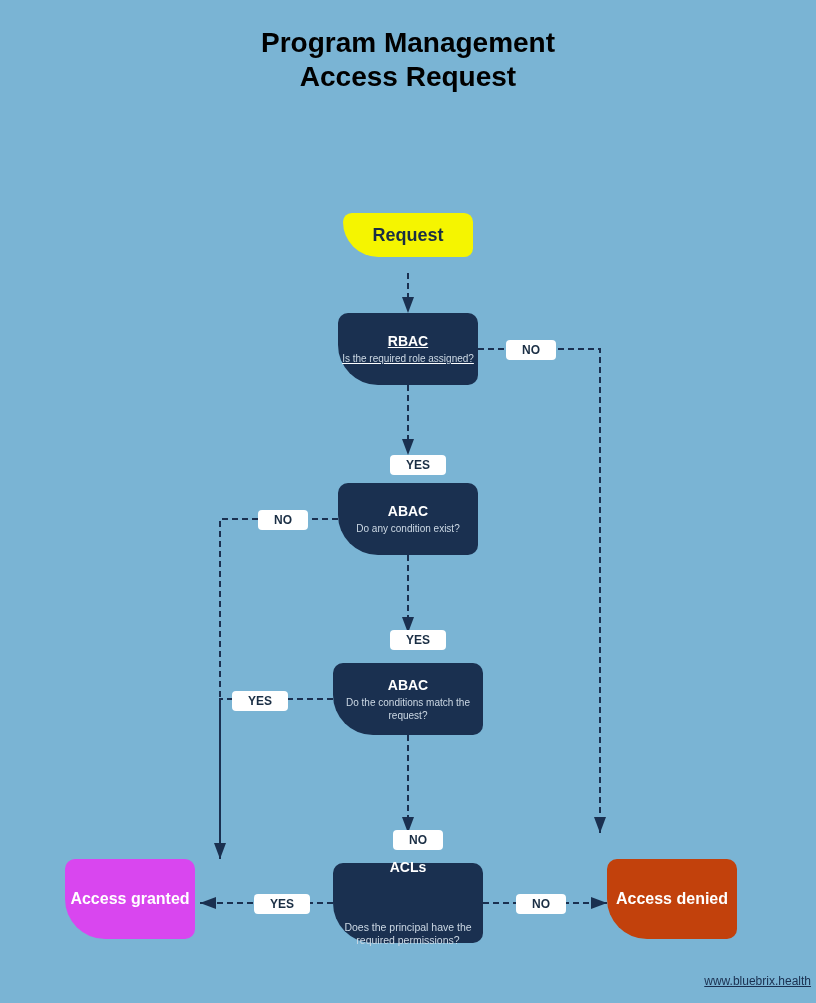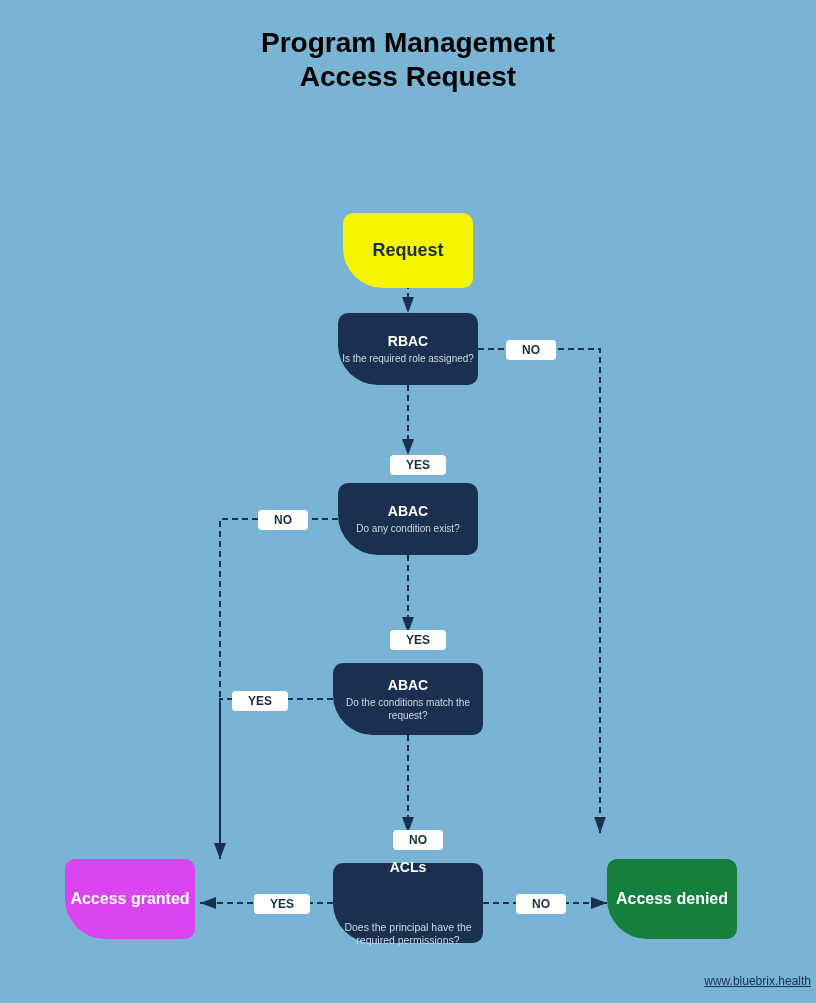--- a/index.html
+++ b/index.html
@@ -35,21 +35,21 @@
       flex-direction: column;
       align-items: center;
       justify-content: center;
       text-align: center;
     }
 
     .node-request {
       background: #f5f500;
       border-radius: 10px 10px 10px 40px;
       width: 130px;
-      height: 75px;
+      height: 44px;
       left: 343px;
       top: 110px;
       color: #1a2e44;
       font-weight: 800;
       font-size: 18px;
     }
 
     .node-dark {
       background: #1a3050;
       border-radius: 10px 10px 10px 40px;
@@ -67,20 +67,21 @@
       font-weight: 400;
       color: #ccd8e4;
       line-height: 1.3;
     }
 
     .node-rbac {
       width: 140px;
       height: 72px;
       left: 338px;
       top: 210px;
+      text-decoration: underline;
     }
 
     .node-abac1 {
       width: 140px;
       height: 72px;
       left: 338px;
       top: 380px;
     }
 
     .node-abac2 {
@@ -104,21 +105,21 @@
       height: 80px;
       left: 65px;
       top: 756px;
       color: white;
       font-weight: 800;
       font-size: 16px;
       line-height: 1.3;
     }
 
     .node-access-denied {
-      background: #15803d;
+      background: #c2410c;
       border-radius: 10px 10px 10px 40px;
       width: 130px;
       height: 80px;
       left: 607px;
       top: 756px;
       color: white;
       font-weight: 800;
       font-size: 16px;
       line-height: 1.3;
       text-align: right;

